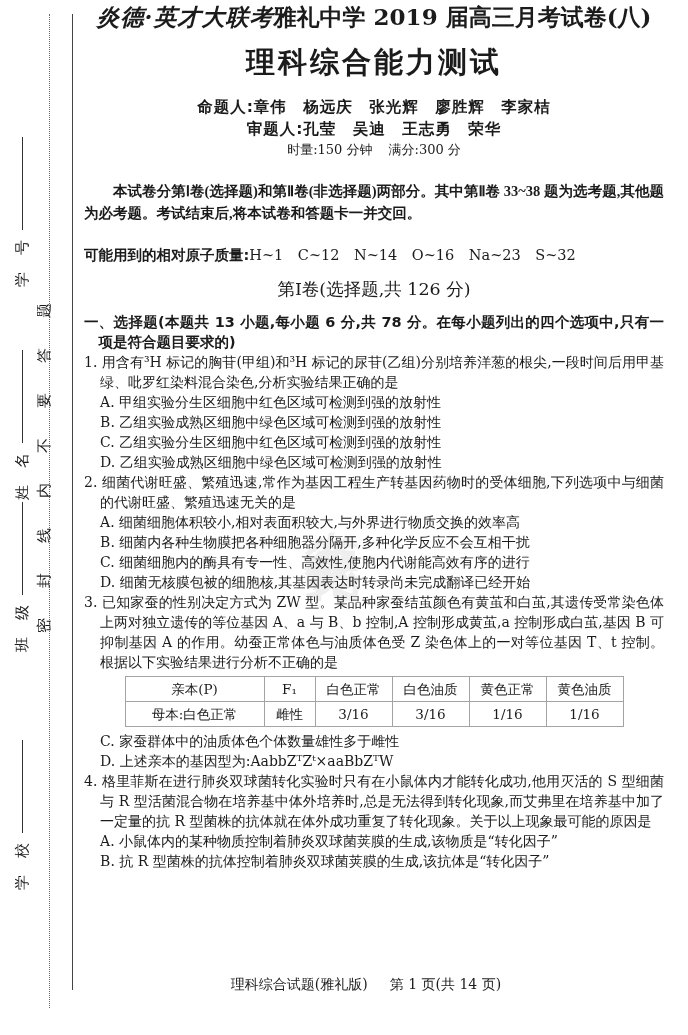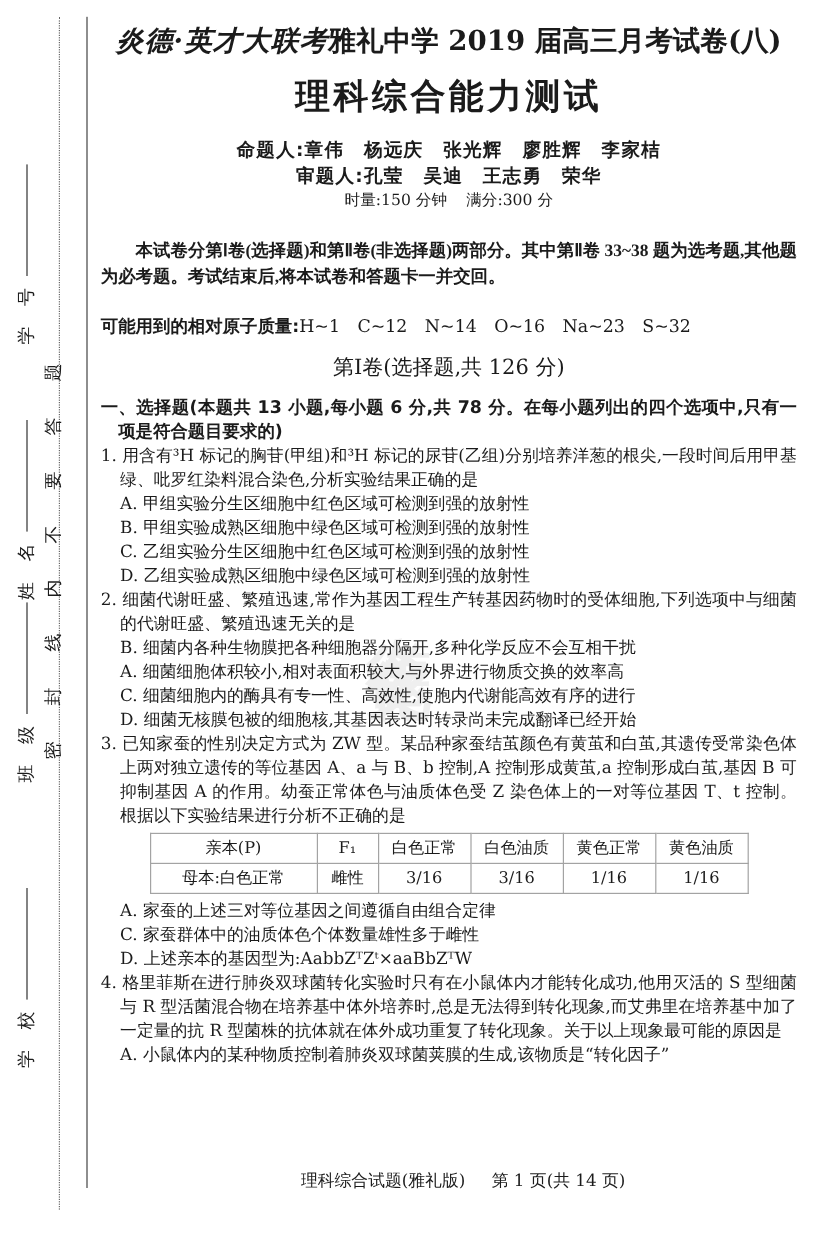--- a/index.html
+++ b/index.html
@@ -36,21 +36,20 @@
   
   .watermark{
     position:absolute;left:296px;top:488px;
     writing-mode:vertical-rl;
     font-size:54px;font-weight:700;color:#000;opacity:0.06;
     letter-spacing:6px;pointer-events:none;
   }
   
   .content{
     position:absolute;left:84px;top:0;width:580px;
-    padding-top:18px;
     font-size:14px;line-height:20px;
   }
   .title{
     margin:0;text-align:center;font-size:23px;line-height:34px;
     font-weight:700;white-space:nowrap;
   }
   .title .brush{font-weight:900;letter-spacing:1px;font-style:italic;}
   .subject{
     margin:8px 0 0 0;text-align:center;
     font-family:"DejaVu Sans", sans-serif;
@@ -93,21 +92,21 @@
     font-size:13.5px;line-height:18px;
   }
   .cross-table th,.cross-table td{
     border:1px solid #a3a3a3;padding:3px 7px;text-align:center;font-weight:400;
     height:18px;
   }
   .cross-table .c0{width:124px;}
   .cross-table .c1{width:36px;}
   .cross-table .cx{width:62px;}
   .footer{
-    position:absolute;left:96px;top:974px;width:580px;margin:0;
+    position:absolute;left:76px;top:974px;width:580px;margin:0;
     display:flex;justify-content:center;gap:22px;
     font-size:14px;line-height:20px;
   }
 </style>
 </head>
 <body>
 
 <div class="page">
 
   <div class="dotted-rule"></div>
@@ -161,29 +160,29 @@
 
     <p class="atomic"><span class="lbl">可能用到的相对原子质量:</span><span>H~1　C~12　N~14　O~16　Na~23　S~32</span></p>
 
     <h3 class="section-heading"><span class="sh-bold">第Ⅰ卷</span><span>(选择题,共 126 分)</span></h3>
 
     <p class="part-heading">一、选择题(本题共 13 小题,每小题 6 分,共 78 分。在每小题列出的四个选项中,只有一项是符合题目要求的)</p>
 
     <div class="q">
       <p class="stem">1. 用含有³H 标记的胸苷(甲组)和³H 标记的尿苷(乙组)分别培养洋葱的根尖,一段时间后用甲基绿、吡罗红染料混合染色,分析实验结果正确的是</p>
       <p class="opt">A. 甲组实验分生区细胞中红色区域可检测到强的放射性</p>
-      <p class="opt">B. 甲组实验成熟区细胞中绿色区域可检测到强的放射性</p>
+      <p class="opt">B. 乙组实验成熟区细胞中绿色区域可检测到强的放射性</p>
       <p class="opt">C. 乙组实验分生区细胞中红色区域可检测到强的放射性</p>
       <p class="opt">D. 乙组实验成熟区细胞中绿色区域可检测到强的放射性</p>
     </div>
 
     <div class="q">
       <p class="stem">2. 细菌代谢旺盛、繁殖迅速,常作为基因工程生产转基因药物时的受体细胞,下列选项中与细菌的代谢旺盛、繁殖迅速无关的是</p>
+      <p class="opt">A. 细菌细胞体积较小,相对表面积较大,与外界进行物质交换的效率高</p>
       <p class="opt">B. 细菌内各种生物膜把各种细胞器分隔开,多种化学反应不会互相干扰</p>
-      <p class="opt">A. 细菌细胞体积较小,相对表面积较大,与外界进行物质交换的效率高</p>
       <p class="opt">C. 细菌细胞内的酶具有专一性、高效性,使胞内代谢能高效有序的进行</p>
       <p class="opt">D. 细菌无核膜包被的细胞核,其基因表达时转录尚未完成翻译已经开始</p>
     </div>
 
     <div class="q">
       <p class="stem">3. 已知家蚕的性别决定方式为 ZW 型。某品种家蚕结茧颜色有黄茧和白茧,其遗传受常染色体上两对独立遗传的等位基因 A、a 与 B、b 控制,A 控制形成黄茧,a 控制形成白茧,基因 B 可抑制基因 A 的作用。幼蚕正常体色与油质体色受 Z 染色体上的一对等位基因 T、t 控制。根据以下实验结果进行分析不正确的是</p>
       <table class="cross-table">
         <thead>
           <tr>
             <th class="c0">亲本(P)</th>
@@ -198,28 +197,28 @@
           <tr>
             <td>母本:白色正常</td>
             <td>雌性</td>
             <td>3/16</td>
             <td>3/16</td>
             <td>1/16</td>
             <td>1/16</td>
           </tr>
         </tbody>
       </table>
-      <p class="opt">A. 家蚕的上述三对等位基因之间遵循自由组合定律</p>
       <p class="opt">C. 家蚕群体中的油质体色个体数量雄性多于雌性</p>
       <p class="opt">D. 上述亲本的基因型为:AabbZᵀZᵗ×aaBbZᵀW</p>
     </div>
 
     <div class="q">
       <p class="stem">4. 格里菲斯在进行肺炎双球菌转化实验时只有在小鼠体内才能转化成功,他用灭活的 S 型细菌与 R 型活菌混合物在培养基中体外培养时,总是无法得到转化现象,而艾弗里在培养基中加了一定量的抗 R 型菌株的抗体就在体外成功重复了转化现象。关于以上现象最可能的原因是</p>
       <p class="opt">A. 小鼠体内的某种物质控制着肺炎双球菌荚膜的生成,该物质是“转化因子”</p>
+      <p class="opt">B. 抗 R 型菌株的抗体控制着肺炎双球菌荚膜的生成,该抗体是“转化因子”</p>
     </div>
 
   </main>
 
   <p class="footer">
     <span>理科综合试题(雅礼版)</span>
     <span>第 1 页(共 14 页)</span>
   </p>
 
 </div>

